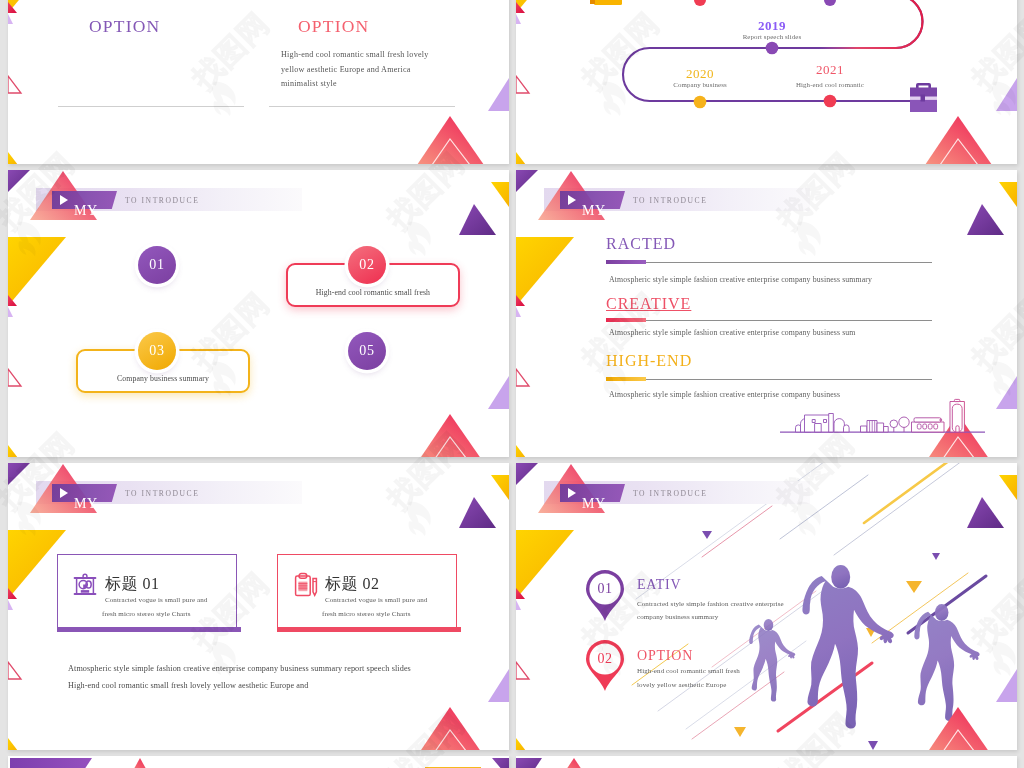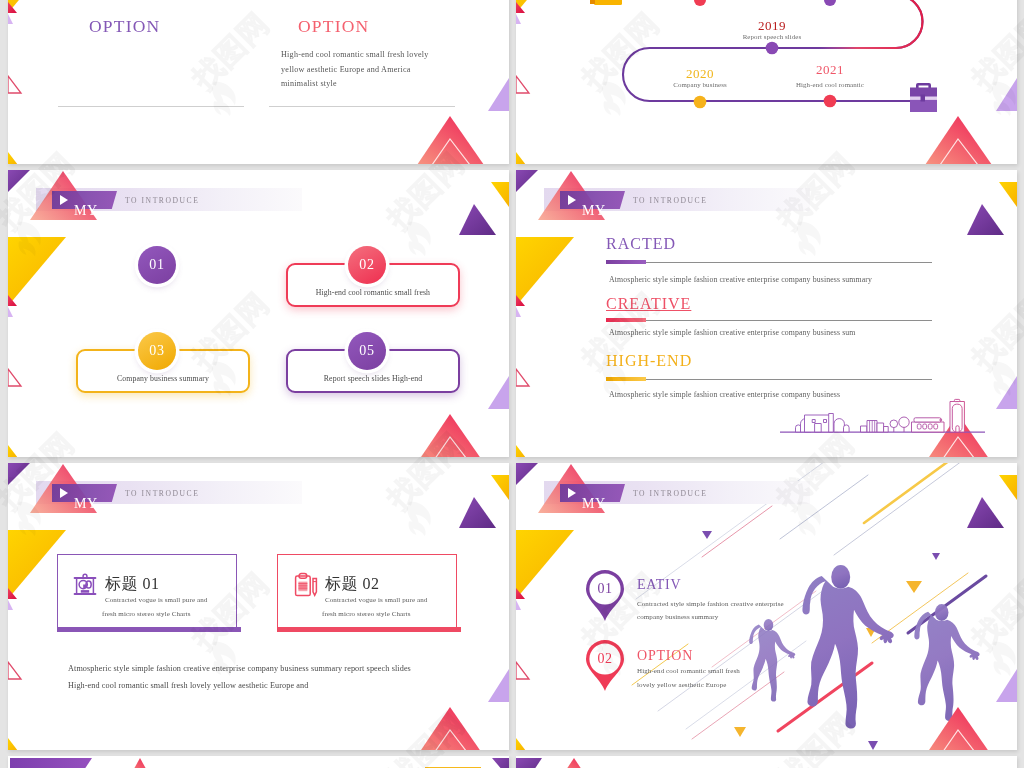--- a/index.html
+++ b/index.html
@@ -177,21 +177,21 @@
 
     <g>
       <path d="M 400,211 v-3 a 2,2 0 0 1 2,-2 h11 a 2,2 0 0 1 2,2 v3 h-2.6 v-2.4 h-9.8 v2.4 z" fill="#6d3a9e"></path>
       <rect x="394" y="210.5" width="27" height="10" fill="#7a45a8"></rect>
       <rect x="394" y="222.5" width="27" height="12.5" fill="#8a55b8"></rect>
       <rect x="394" y="219.5" width="27" height="3.2" fill="#e2d0f0"></rect>
       <rect x="404.5" y="217.5" width="4.5" height="7" fill="#6d3a9e"></rect>
     </g>
   </svg>
 
-  <div class="tl-year" style="left:256px;top:141px;color:#b91c1c;">2019</div>
+  <div class="tl-year" style="left:256px;top:141px;color:#8b5cf6;font-weight:bold;">2019</div>
   <div class="tl-cap" style="left:256px;top:156px;">Report speech slides</div>
   <div class="tl-year" style="left:184px;top:189px;color:#f0b51b;">2020</div>
   <div class="tl-cap" style="left:184px;top:204px;">Company business</div>
   <div class="tl-year" style="left:314px;top:185px;color:#ef5668;">2021</div>
   <div class="tl-cap" style="left:314px;top:204px;">High-end cool romantic</div>
 </div>
 
 <div class="slide sl cL r1">
   <svg class="deco" width="501" height="292">
     <polygon points="0,0 22,0 0,22" fill="url(#g-pur)"></polygon>
@@ -222,23 +222,20 @@
   <div class="pill" style="left:278px;top:93px;border-color:#ef3b57;box-shadow:0 3px 8px rgba(239,59,87,.30);">
     <div class="lbl">High-end cool romantic small fresh</div>
   </div>
   <div class="badge" style="left:340px;top:76px;background:linear-gradient(150deg,#f4707f,#ee2e4f);"><span>02</span></div>
 
   <div class="pill" style="left:68px;top:179px;border-color:#f3b31a;box-shadow:0 3px 8px rgba(243,179,26,.32);">
     <div class="lbl">Company business summary</div>
   </div>
   <div class="badge" style="left:130px;top:162px;background:linear-gradient(150deg,#fbc94a,#f0a800);"><span>03</span></div>
 
-  <div class="pill" style="left:278px;top:179px;border-color:#7b3fa0;box-shadow:0 3px 8px rgba(123,63,160,.30);">
-    <div class="lbl">Report speech slides High-end</div>
-  </div>
   <div class="badge" style="left:340px;top:162px;background:linear-gradient(150deg,#9358bd,#7b3fa0);"><span>05</span></div>
 </div>
 
 <div class="slide sl cR r1">
   <svg class="deco" width="501" height="292">
     <polygon points="0,0 22,0 0,22" fill="url(#g-pur)"></polygon>
     <polygon points="0,67 58,67 0,136" fill="url(#g-ylw)"></polygon>
     <polygon points="0,125 9,136 0,136" fill="url(#g-red)"></polygon>
     <polygon points="0,137 5,147 0,147" fill="#d7b4f2"></polygon>
     <polygon points="0,199 13,216 0,216" fill="none" stroke="#e04b6b" stroke-width="1.3"></polygon>

